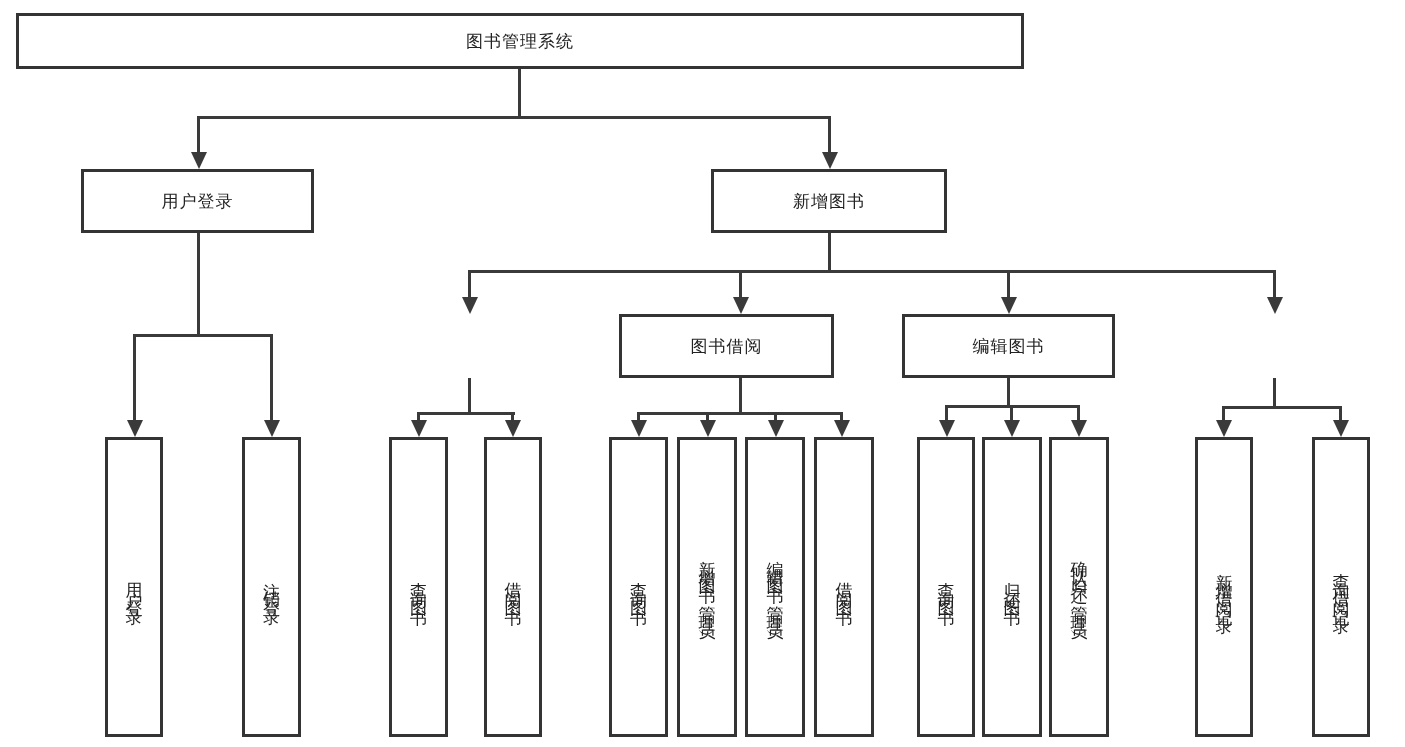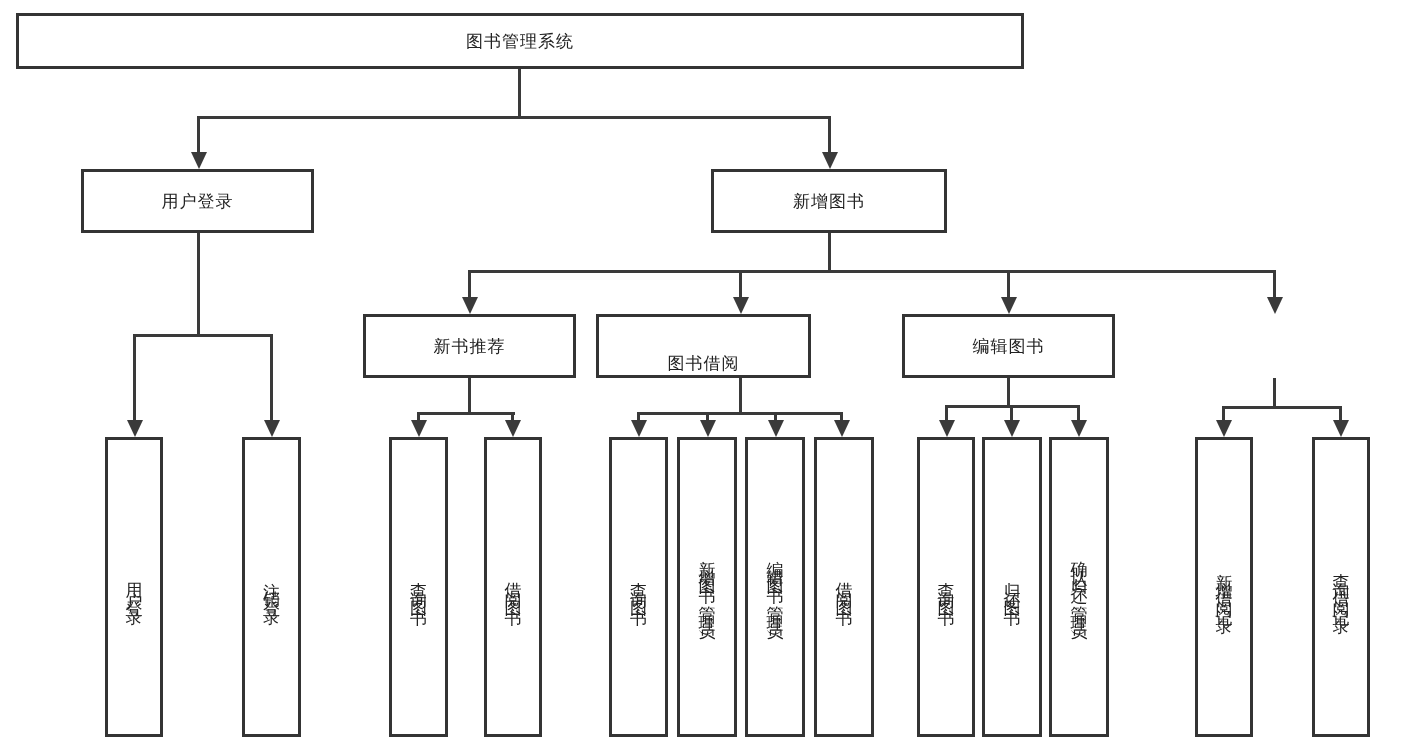--- a/index.html
+++ b/index.html
@@ -108,24 +108,21 @@
   <div class="hline" style="left:468px; top:270px; width:808px;"></div>
   <div class="vline" style="left:468px; top:270px; height:28px;"></div>
   <div class="arrow-down" style="left:462px; top:297px;"></div>
   <div class="vline" style="left:739px; top:270px; height:28px;"></div>
   <div class="arrow-down" style="left:733px; top:297px;"></div>
   <div class="vline" style="left:1007px; top:270px; height:28px;"></div>
   <div class="arrow-down" style="left:1001px; top:297px;"></div>
   <div class="vline" style="left:1273px; top:270px; height:28px;"></div>
   <div class="arrow-down" style="left:1267px; top:297px;"></div>
 
-  <div class="hbox" style="left:363px; top:314px; width:213px; height:64px;">
-    <span>新书推荐</span>
-  </div>
-  <div class="hbox" style="left:596px; top:314px; width:215px; height:64px;align-items:flex-end;">
+  <div class="hbox" style="left:619px; top:314px; width:215px; height:64px;">
     <span>图书借阅</span>
   </div>
   <div class="hbox" style="left:902px; top:314px; width:213px; height:64px;">
     <span>编辑图书</span>
   </div>
 
   <div class="vline" style="left:468px; top:378px; height:37px;"></div>
   <div class="hline" style="left:417px; top:412px; width:98px;"></div>
   <div class="vline" style="left:417px; top:412px; height:10px;"></div>
   <div class="arrow-down" style="left:411px; top:420px;"></div>

